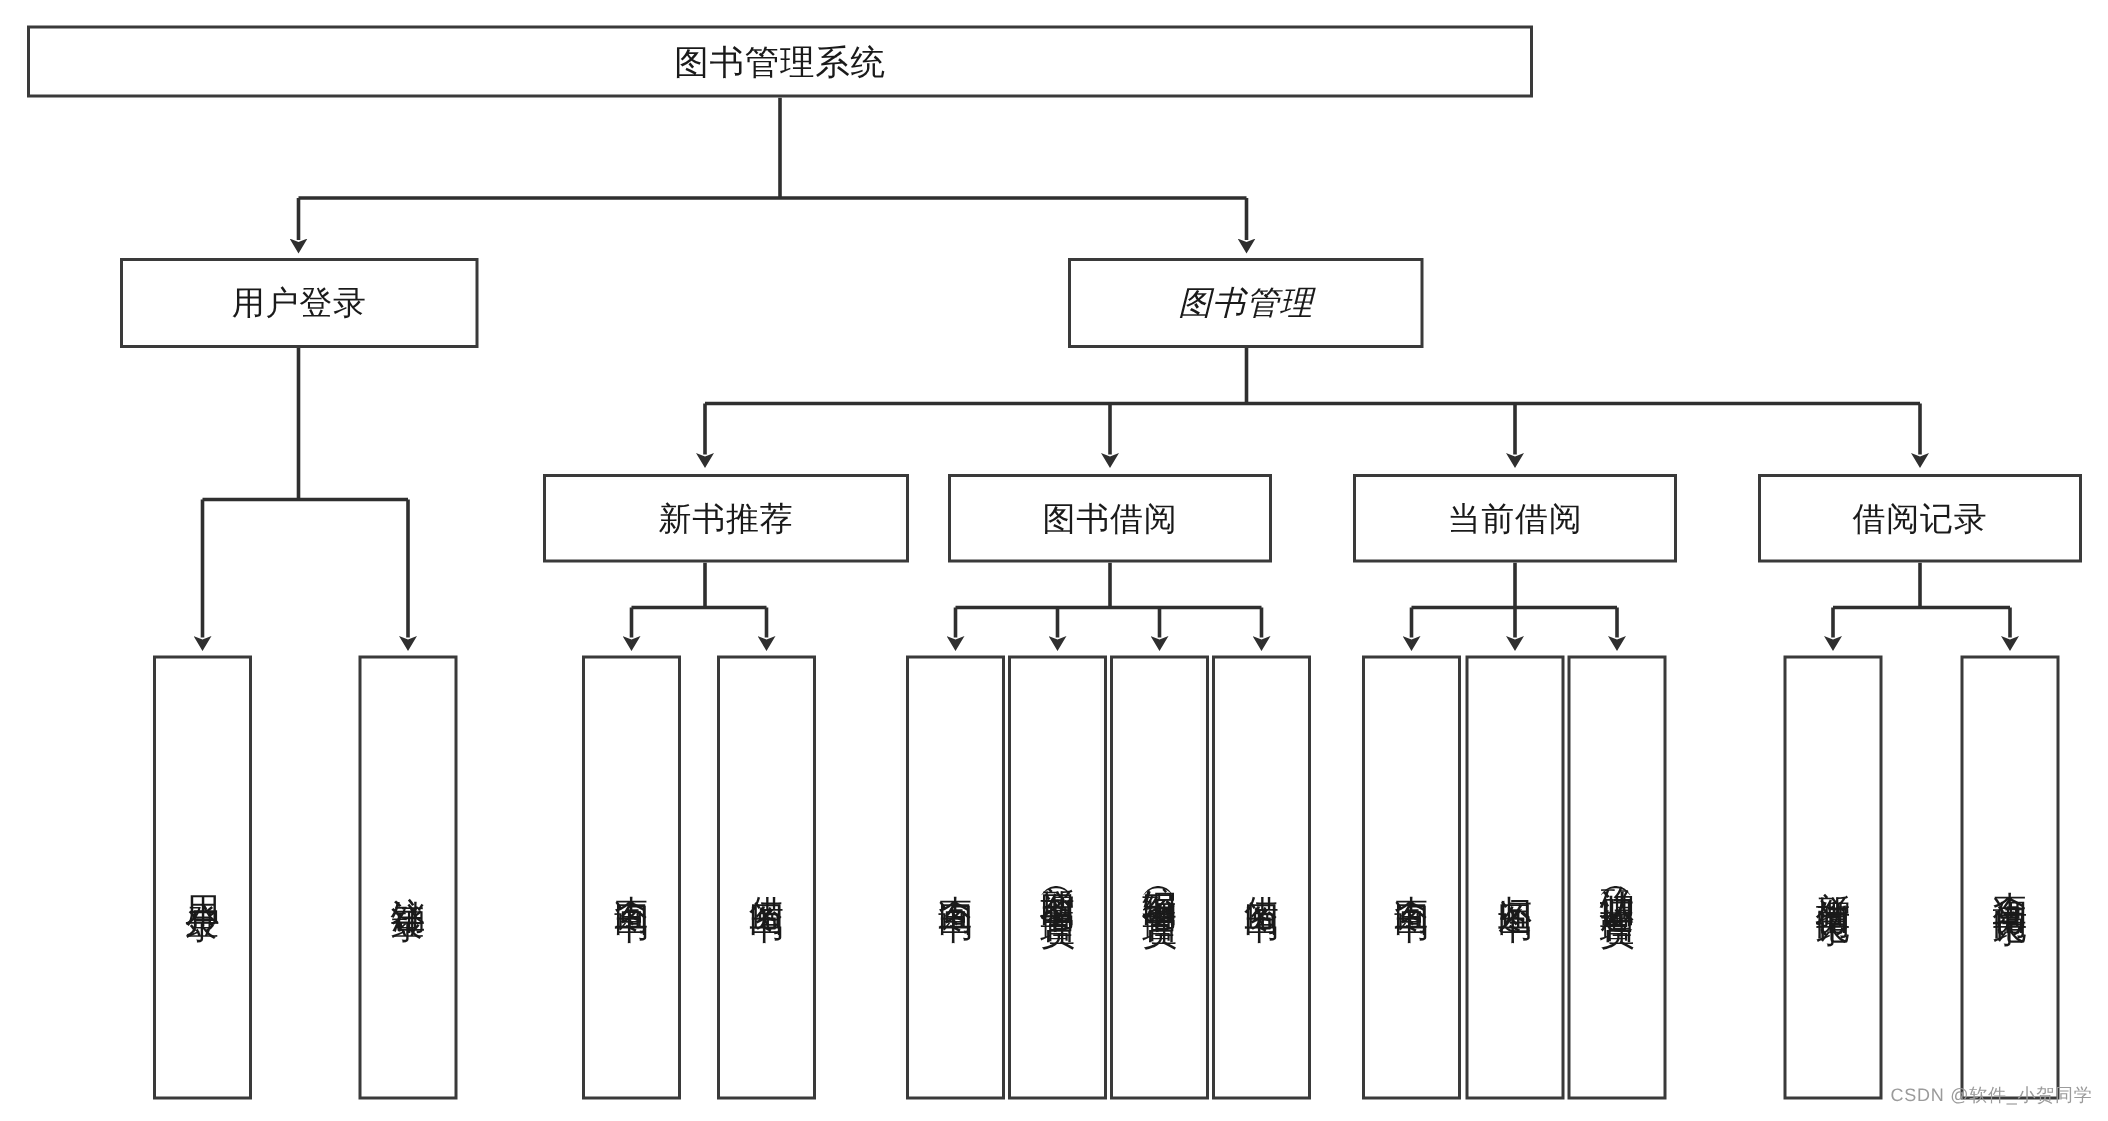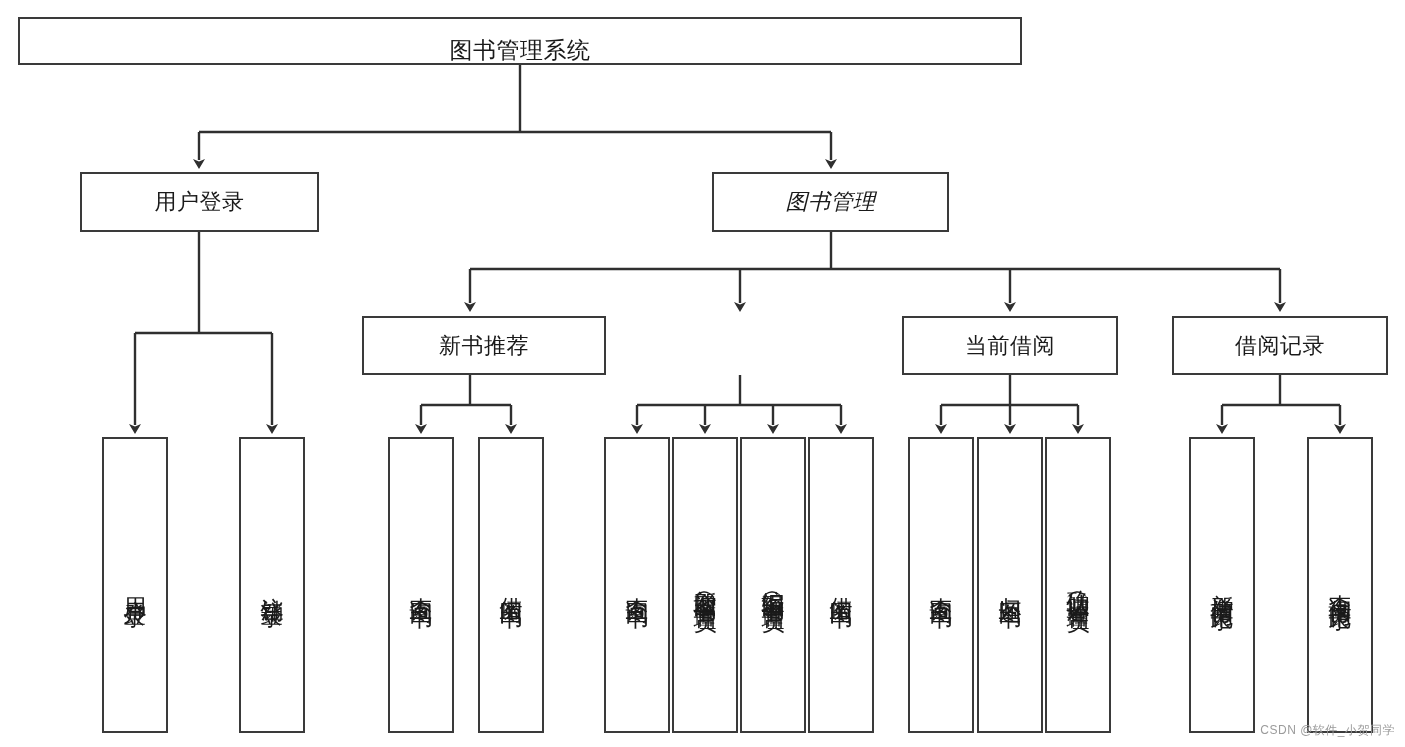--- a/index.html
+++ b/index.html
@@ -113,33 +113,36 @@
       <path d="M1010,405 L1010,425" marker-end="url(#arrow)"></path>
       <path d="M1078,405 L1078,425" marker-end="url(#arrow)"></path>
 
       <path d="M1280,375 L1280,405"></path>
       <path d="M1222,405 L1340,405"></path>
       <path d="M1222,405 L1222,425" marker-end="url(#arrow)"></path>
       <path d="M1340,405 L1340,425" marker-end="url(#arrow)"></path>
     </g>
   </svg>
 
-  <div class="node horizontal root-node" style="left:18px; top:17px; width:1004px; height:48px;align-items:flex-end;">
+  <div class="node horizontal root-node" style="left:18px; top:17px; width:1004px; height:48px;">
     <span class="node-label">图书管理系统</span>
   </div>
 
   <div class="node horizontal" style="left:80px; top:172px; width:239px; height:60px;">
     <span class="node-label">用户登录</span>
   </div>
   <div class="node horizontal" style="left:712px; top:172px; width:237px; height:60px;font-style:italic;">
     <span class="node-label">图书管理</span>
   </div>
 
   <div class="node horizontal" style="left:362px; top:316px; width:244px; height:59px;">
     <span class="node-label">新书推荐</span>
+  </div>
+  <div class="node horizontal" style="left:632px; top:316px; width:216px; height:59px;">
+    <span class="node-label">图书借阅</span>
   </div>
   <div class="node horizontal" style="left:1172px; top:316px; width:216px; height:59px;">
     <span class="node-label">借阅记录</span>
   </div>
   <div class="node horizontal" style="left:902px; top:316px; width:216px; height:59px;">
     <span class="node-label">当前借阅</span>
   </div>
 
   <div class="node vertical" style="left:102px; top:437px; width:66px; height:296px;">
     <span class="node-label">用户登录</span>

